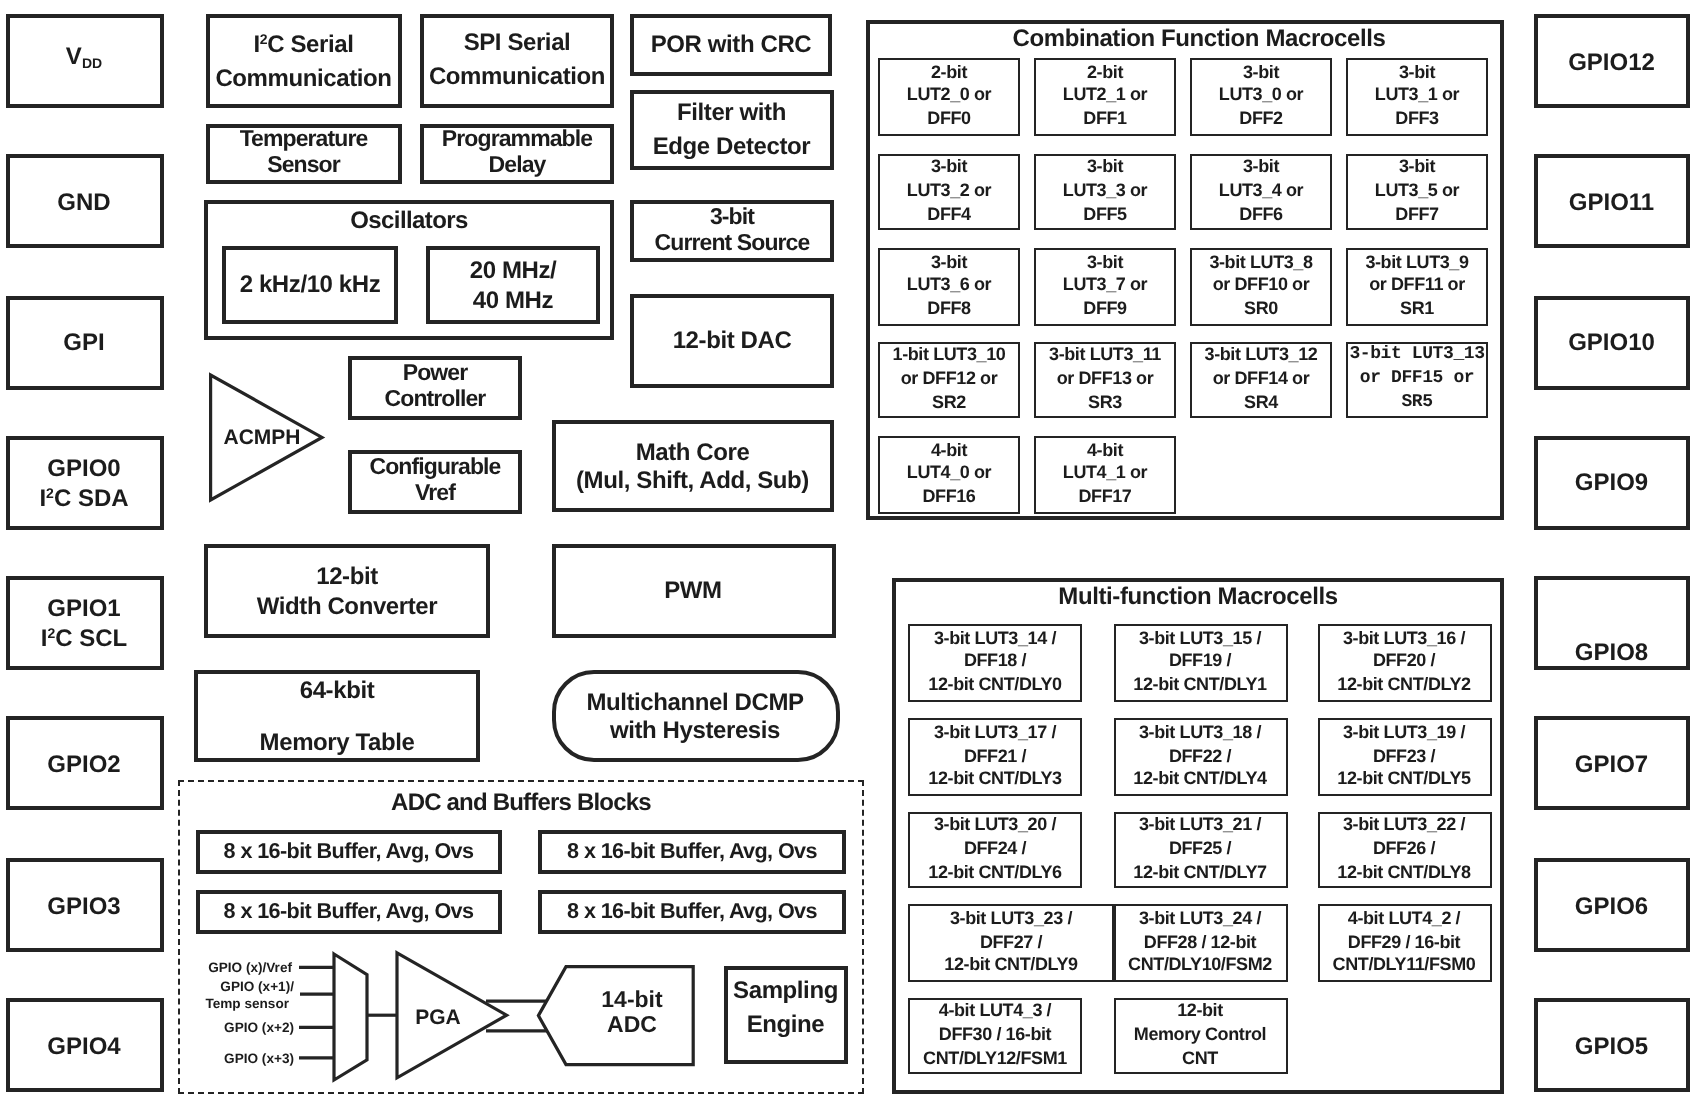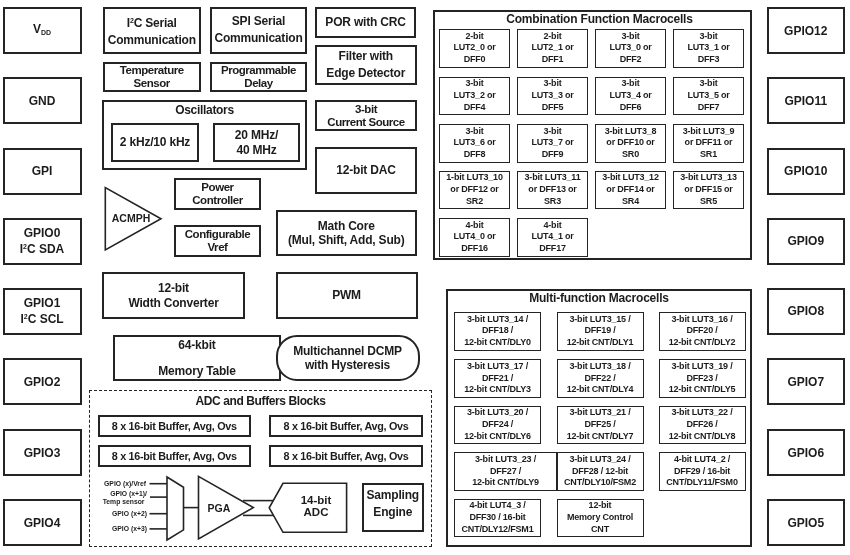--- a/index.html
+++ b/index.html
@@ -50,21 +50,21 @@
   </div>
 <div class="b pin" style="left:766.5px;top:77px;width:78.5px;height:47px;">
     <div>GPIO11</div>
   </div>
 <div class="b pin" style="left:766.5px;top:147.5px;width:78.5px;height:47px;">
     <div>GPIO10</div>
   </div>
 <div class="b pin" style="left:766.5px;top:217.5px;width:78.5px;height:47px;">
     <div>GPIO9</div>
   </div>
-<div class="b pin" style="left:766.5px;top:287.5px;width:78.5px;height:47px;">
+<div class="b pin" style="left:766.5px;top:287.5px;width:78.5px;height:47px;justify-content:flex-end;">
     <div>GPIO8</div>
   </div>
 <div class="b pin" style="left:766.5px;top:358px;width:78.5px;height:47px;">
     <div>GPIO7</div>
   </div>
 <div class="b pin" style="left:766.5px;top:429px;width:78.5px;height:47px;">
     <div>GPIO6</div>
   </div>
 <div class="b pin" style="left:766.5px;top:499px;width:78.5px;height:47px;">
     <div>GPIO5</div>
@@ -121,21 +121,21 @@
     <div>Math Core</div>
     <div>(Mul, Shift, Add, Sub)</div>
   </div>
 <div class="b box " style="left:102px;top:272px;width:143px;height:47px;">
     <div>12-bit</div>
     <div>Width Converter</div>
   </div>
 <div class="b box " style="left:275.5px;top:272px;width:142px;height:47px;">
     <div>PWM</div>
   </div>
-<div class="b box " style="left:113px;top:335px;width:168px;height:46px;gap:12px;">
+<div class="b box " style="left:97px;top:335px;width:143px;height:46px;gap:12px;">
     <div>64-kbit</div>
     <div>Memory Table</div>
   </div>
 <div class="b box " style="left:275.5px;top:335px;width:144px;height:46px;border-radius:21px;">
     <div>Multichannel DCMP</div>
     <div>with Hysteresis</div>
   </div>
 <div class="b" style="left:89px;top:389.5px;width:343px;height:157.5px;border:1.6px dashed #242424;justify-content:flex-start;font-weight:bold;">
     <div style="margin-top:3px;font-size:12px;letter-spacing:-0.4px;">ADC and Buffers Blocks</div>
   </div>
@@ -218,21 +218,21 @@
 <div class="b cell" style="left:517px;top:170.5px;width:71px;height:38.5px;">
     <div>3-bit LUT3_11</div>
     <div>or DFF13 or</div>
     <div>SR3</div>
   </div>
 <div class="b cell" style="left:595px;top:170.5px;width:71px;height:38.5px;">
     <div>3-bit LUT3_12</div>
     <div>or DFF14 or</div>
     <div>SR4</div>
   </div>
-<div class="b cell" style="left:673px;top:170.5px;width:71px;height:38.5px;">
+<div class="b cell" style="left:673px;top:170.5px;width:71px;height:38.5px;font-family:Liberation Mono, monospace;">
     <div>3-bit LUT3_13</div>
     <div>or DFF15 or</div>
     <div>SR5</div>
   </div>
 <div class="b cell" style="left:439px;top:218px;width:71px;height:38.5px;">
     <div>4-bit</div>
     <div>LUT4_0 or</div>
     <div>DFF16</div>
   </div>
 <div class="b cell" style="left:517px;top:218px;width:71px;height:38.5px;">

